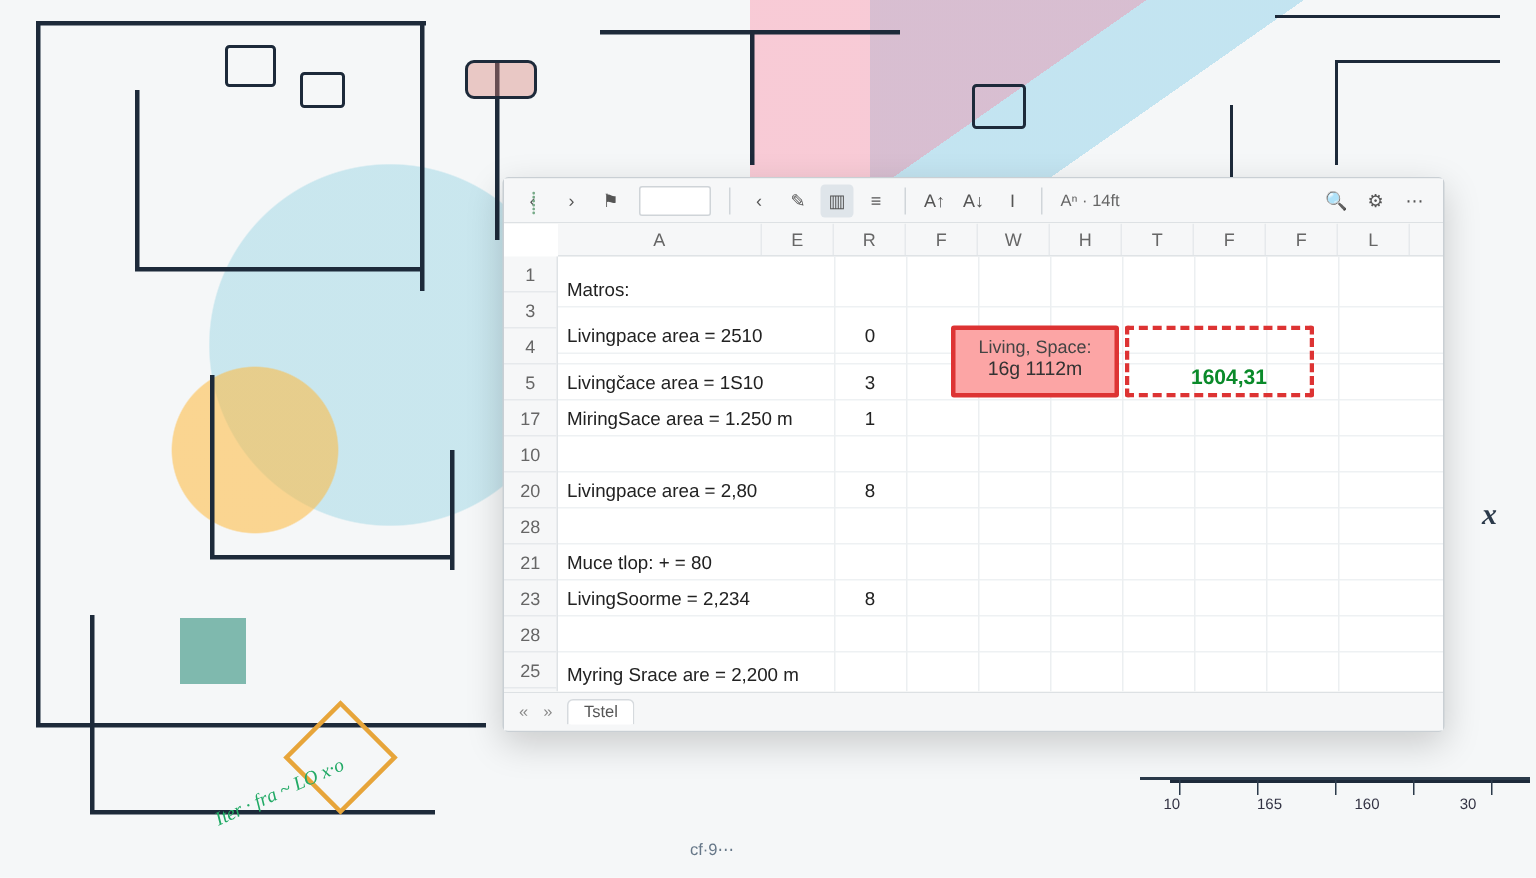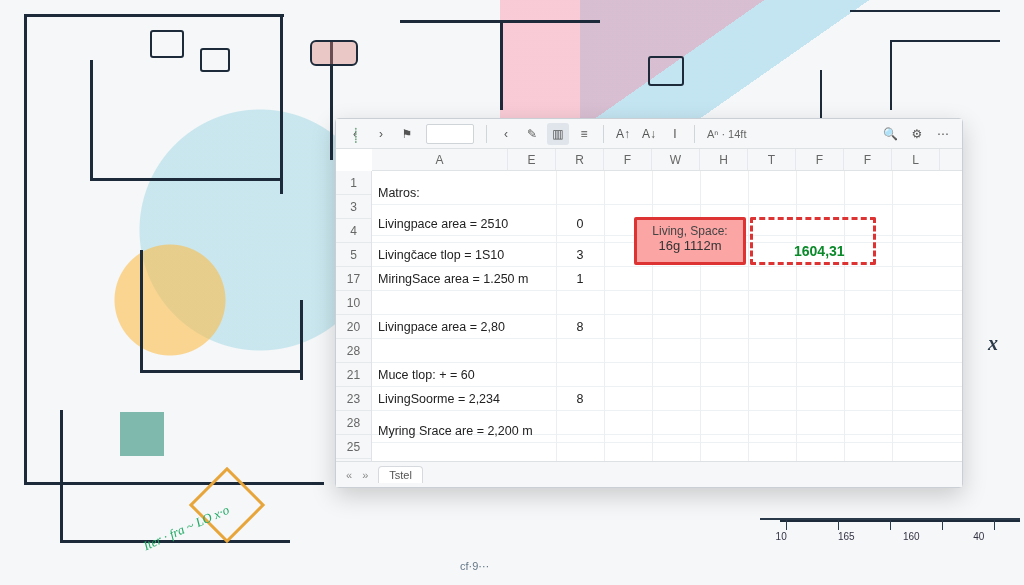--- a/index.html
+++ b/index.html
@@ -133,21 +133,21 @@
   <div class="small-note">cf·9⋯</div>
   <div class="ruler">
     <i style="left:10%"></i>
       <i style="left:30%"></i>
       <i style="left:50%"></i>
       <i style="left:70%"></i>
       <i style="left:90%"></i>
     <b style="left:6%">10</b>
     <b style="left:30%">165</b>
     <b style="left:55%">160</b>
-    <b style="left:82%">40</b>
+    <b style="left:82%">30</b>
   </div>
   <div class="x-mark">x</div>
 </div>
 
 <div class="sheet-window">
   <span class="pipe">⸽</span>
 
   <div class="toolbar">
     <div class="tbtn">‹</div>
     <div class="tbtn">›</div>
@@ -211,51 +211,51 @@
         </div>
       <div class="row" style="top:41px">
           <div class="c a">Livingpace area = 2510</div>
           <div class="c n">0</div>
         </div>
       <div class="row" style="top:48px">
           <div class="c a"></div>
           <div class="c n"></div>
         </div>
       <div class="row" style="top:72px">
-          <div class="c a">Livingčace tlop = 1S10</div>
+          <div class="c a">Livingčace area = 1S10</div>
           <div class="c n">3</div>
         </div>
       <div class="row" style="top:96px">
           <div class="c a">MiringSace area = 1.250 m</div>
           <div class="c n">1</div>
         </div>
       <div class="row" style="top:120px">
           <div class="c a"></div>
           <div class="c n"></div>
         </div>
       <div class="row" style="top:144px">
           <div class="c a">Livingpace area = 2,80</div>
           <div class="c n">8</div>
         </div>
       <div class="row" style="top:168px">
           <div class="c n"></div>
         </div>
       <div class="row" style="top:192px">
-          <div class="c a">Muce tlop:     + = 60</div>
+          <div class="c a">Muce tlop:     + = 80</div>
           <div class="c n"></div>
         </div>
       <div class="row" style="top:216px">
           <div class="c a">LivingSoorme = 2,234</div>
           <div class="c n">8</div>
         </div>
       <div class="row" style="top:240px">
           <div class="c a"></div>
           <div class="c n"></div>
         </div>
-      <div class="row" style="top:248px">
+      <div class="row" style="top:267px">
           <div class="c a">Myring Srace are = 2,200 m</div>
           <div class="c n"></div>
         </div>
       <div class="row" style="top:288px">
           <div class="c a"></div>
           <div class="c n"></div>
         </div>
 
       <div class="gl" style="left:184px;top:0;width:1px;height:100%"></div>
       <div class="gl" style="left:232px;top:0;width:1px;height:100%"></div>

